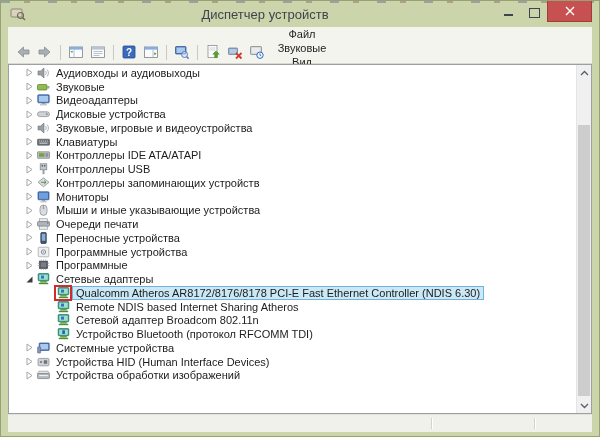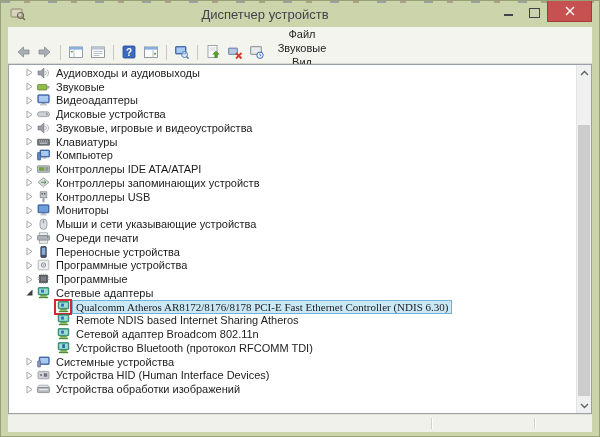--- a/index.html
+++ b/index.html
@@ -32,21 +32,21 @@
     border:1px solid #9aa0a5;box-sizing:border-box;}
   .tree{position:absolute;top:1px;left:0;right:15px;bottom:0;overflow:hidden;text-align:right;}
   .trow{height:13.75px;display:flex;align-items:center;padding-left:15px;font-size:11px;
     color:#1c1c1c;white-space:nowrap;}
   .trow.child{padding-left:35px;}
   .expander{width:11px;height:11px;display:flex;align-items:center;justify-content:center;flex:0 0 auto;}
   .ticon{width:14px;height:12px;margin:0 3px 0 1px;display:flex;align-items:center;justify-content:center;
     flex:0 0 auto;position:relative;}
   .ticon.redbox{box-shadow:0 0 0 2px var(--annotation-red,#d22b2b);}
   .lbl{padding:0 3px;line-height:12px;}
-  .lbl.sel{background:var(--selection-bg,#cbe8f6);box-shadow:0 0 0 1px var(--selection-border,#70b2d9);font-family:Liberation Serif, serif;}
+  .lbl.sel{background:var(--selection-bg,#cbe8f6);box-shadow:0 0 0 1px var(--selection-border,#70b2d9);}
   
   .scroll{position:absolute;top:0;right:0;bottom:0;width:15px;background:#f0f0f0;
     border-left:1px solid #e4e4e4;box-sizing:border-box;}
   .sarrow{position:absolute;left:0;right:0;height:15px;display:flex;align-items:center;justify-content:center;}
   .sarrow.up{top:0}.sarrow.down{bottom:0}
   .sthumb{position:absolute;left:1px;right:1px;top:60px;height:271px;background:#cdcdcd;}
   
   .statusbar{position:absolute;bottom:0;left:0;right:0;height:18px;background:#f1f1ec;
     border-top:1px solid #e3e3da;box-sizing:border-box;}
   .ssep{position:absolute;top:3px;width:1px;height:11px;background:#d3d3ca;box-shadow:1px 0 0 #fff;}
@@ -268,56 +268,26 @@
             <span class="lbl">Клавиатуры</span>
           </div>
           <div class="trow">
             <span class="expander">
               <svg width="9" height="9" viewBox="0 0 9 9">
                 <path d="M2 1l5 3.5L2 8z" fill="#fff" stroke="#a6a6a6"></path>
               </svg>
             </span>
             <span class="ticon">
               <svg width="13" height="12" viewBox="0 0 13 12">
-                <rect x="3" y="1" width="9.5" height="7" rx=".6" fill="#4a7ac2" stroke="#2d4f85" stroke-width=".7"></rect>
-                <rect x="4" y="2" width="7.5" height="5" fill="#a9c9ee"></rect>
-                <rect x=".5" y="3.5" width="3.2" height="7.5" rx=".4" fill="#5c85c0" stroke="#2d4f85" stroke-width=".6"></rect>
-                <rect x="5.5" y="8.3" width="4" height="1.2" fill="#9aa0a6"></rect>
-              </svg>
-            </span>
-            <span class="lbl">Компьютер</span>
-          </div>
-          <div class="trow">
-            <span class="expander">
-              <svg width="9" height="9" viewBox="0 0 9 9">
-                <path d="M2 1l5 3.5L2 8z" fill="#fff" stroke="#a6a6a6"></path>
-              </svg>
-            </span>
-            <span class="ticon">
-              <svg width="13" height="12" viewBox="0 0 13 12">
                 <rect x=".5" y="2.8" width="12" height="6.5" rx=".5" fill="#bcc2c8" stroke="#787e84" stroke-width=".7"></rect>
                 <rect x="2" y="4.2" width="5.5" height="3.6" fill="#76a23f"></rect>
                 <rect x="8.5" y="4.2" width="2.8" height="3.6" fill="#8d9399"></rect>
               </svg>
             </span>
             <span class="lbl">Контроллеры IDE ATA/ATAPI</span>
-          </div>
-          <div class="trow">
-            <span class="expander">
-              <svg width="9" height="9" viewBox="0 0 9 9">
-                <path d="M2 1l5 3.5L2 8z" fill="#fff" stroke="#a6a6a6"></path>
-              </svg>
-            </span>
-            <span class="ticon">
-              <svg width="13" height="12" viewBox="0 0 13 12">
-                <path d="M6.5.8L12 5.3 6.5 9.8 1 5.3z" fill="#d9dce0" stroke="#83888e" stroke-width=".7"></path>
-                <path d="M4 5.3h5M7.2 3.6L9 5.3 7.2 7" fill="none" stroke="#4d8f3a" stroke-width=".9"></path>
-              </svg>
-            </span>
-            <span class="lbl">Контроллеры запоминающих устройств</span>
           </div>
           <div class="trow">
             <span class="expander">
               <svg width="9" height="9" viewBox="0 0 9 9">
                 <path d="M2 1l5 3.5L2 8z" fill="#fff" stroke="#a6a6a6"></path>
               </svg>
             </span>
             <span class="ticon">
               <svg width="13" height="12" viewBox="0 0 13 12">
                 <rect x="3.2" y=".8" width="6.6" height="6" fill="#c3c8cd" stroke="#7a8086" stroke-width=".7"></rect>
@@ -329,20 +299,34 @@
             <span class="lbl">Контроллеры USB</span>
           </div>
           <div class="trow">
             <span class="expander">
               <svg width="9" height="9" viewBox="0 0 9 9">
                 <path d="M2 1l5 3.5L2 8z" fill="#fff" stroke="#a6a6a6"></path>
               </svg>
             </span>
             <span class="ticon">
               <svg width="13" height="12" viewBox="0 0 13 12">
+                <path d="M6.5.8L12 5.3 6.5 9.8 1 5.3z" fill="#d9dce0" stroke="#83888e" stroke-width=".7"></path>
+                <path d="M4 5.3h5M7.2 3.6L9 5.3 7.2 7" fill="none" stroke="#4d8f3a" stroke-width=".9"></path>
+              </svg>
+            </span>
+            <span class="lbl">Контроллеры запоминающих устройств</span>
+          </div>
+          <div class="trow">
+            <span class="expander">
+              <svg width="9" height="9" viewBox="0 0 9 9">
+                <path d="M2 1l5 3.5L2 8z" fill="#fff" stroke="#a6a6a6"></path>
+              </svg>
+            </span>
+            <span class="ticon">
+              <svg width="13" height="12" viewBox="0 0 13 12">
                 <rect x="1" y=".8" width="11" height="8" rx=".8" fill="#4a7ac2" stroke="#2d4f85" stroke-width=".7"></rect>
                 <rect x="2" y="1.8" width="9" height="6" fill="#6fa0dd"></rect>
                 <rect x="4.8" y="9" width="3.4" height="1.2" fill="#9aa0a6"></rect>
                 <rect x="3.4" y="10.2" width="6.2" height="1.2" fill="#b7bcc1"></rect>
               </svg>
             </span>
             <span class="lbl">Мониторы</span>
           </div>
           <div class="trow">
             <span class="expander">
@@ -350,21 +334,21 @@
                 <path d="M2 1l5 3.5L2 8z" fill="#fff" stroke="#a6a6a6"></path>
               </svg>
             </span>
             <span class="ticon">
               <svg width="13" height="12" viewBox="0 0 13 12">
                 <rect x="3" y="1" width="7" height="10.4" rx="3.5" fill="#d9dce0" stroke="#83888e" stroke-width=".7"></rect>
                 <line x1="6.5" y1="1.3" x2="6.5" y2="4.3" stroke="#83888e" stroke-width=".7"></line>
                 <rect x="5.6" y="3" width="1.8" height="2.2" rx=".9" fill="#9aa0a6"></rect>
               </svg>
             </span>
-            <span class="lbl">Мыши и сети указывающие устройства</span>
+            <span class="lbl">Мыши и иные указывающие устройства</span>
           </div>
           <div class="trow">
             <span class="expander">
               <svg width="9" height="9" viewBox="0 0 9 9">
                 <path d="M2 1l5 3.5L2 8z" fill="#fff" stroke="#a6a6a6"></path>
               </svg>
             </span>
             <span class="ticon">
               <svg width="13" height="12" viewBox="0 0 13 12">
                 <rect x="2.5" y=".8" width="8" height="2.8" fill="#eceef0" stroke="#888d92" stroke-width=".6"></rect>

